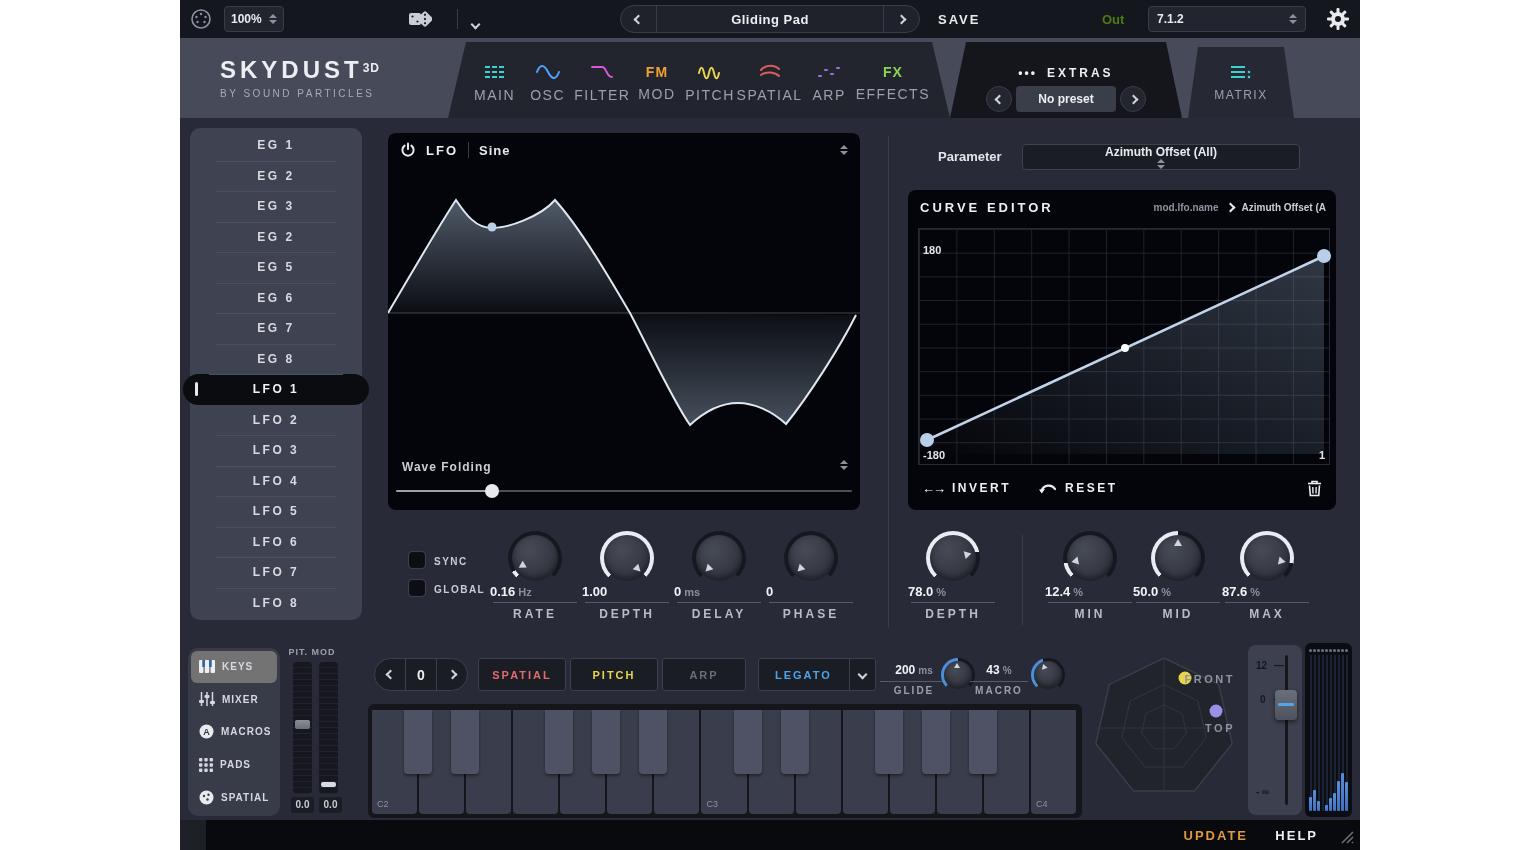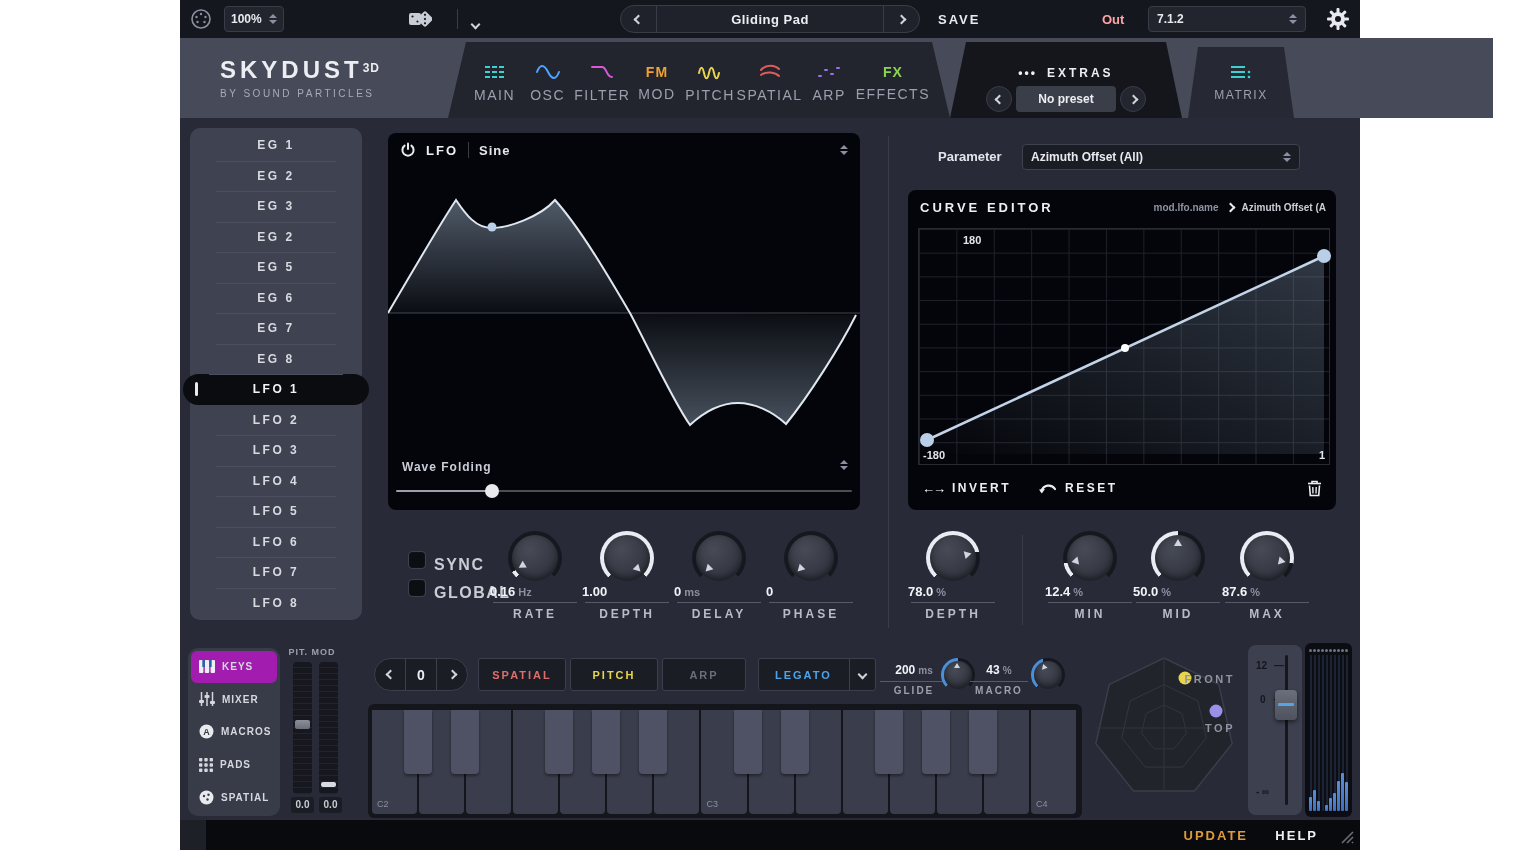--- a/index.html
+++ b/index.html
@@ -18,26 +18,26 @@
   .chev { display:inline-block; width:7px; height:7px; border-left:2px solid #cfd3da; border-bottom:2px solid #cfd3da; }
   .chev.left { transform:rotate(45deg); }
   .chev.right { transform:rotate(-135deg); }
   .chev.down { transform:rotate(-45deg); }
   .preset-pill { left:440px; top:5px; width:300px; height:28px; background:#20222b; border:1px solid #3a3d48; border-radius:15px; display:flex; align-items:center; }
   .preset-pill .nav-btn { width:36px; height:100%; display:flex; align-items:center; justify-content:center; cursor:pointer; }
   .preset-pill .nav-btn:first-child { border-right:1px solid #3a3d48; }
   .preset-pill .nav-btn:last-child { border-left:1px solid #3a3d48; }
   .preset-pill .pname { flex:1; text-align:center; font-size:13px; font-weight:bold; color:#eceef2; letter-spacing:.5px; }
   .savebtn { left:758px; top:12px; font-size:13px; font-weight:bold; letter-spacing:2px; color:#e8eaef; cursor:pointer; }
-  .outlabel { left:922px; top:12px; font-size:13px; font-weight:bold; color:#fca5a5; }
+  .outlabel { left:922px; top:12px; font-size:13px; font-weight:bold; color:#4d7c0f; }
   .outsel { left:968px; top:6px; width:158px; height:26px; background:#22242e; border:1px solid #3a3d48; border-radius:4px; display:flex; align-items:center; padding:0 8px; }
   .outsel .val { flex:1; font-size:12px; font-weight:bold; color:#e8eaef; }
 
   
-  .header { position:absolute; left:0; top:38px; width:1313px; height:80px; background:#474b59;padding-left:48px; }
+  .header { position:absolute; left:0; top:38px; width:1180px; height:80px; background:#474b59;padding-left:48px; }
   .logo { position:absolute; left:40px; top:18px; color:#eceef2; }
   .logo .big { font-size:24px; font-weight:bold; letter-spacing:4px; }
   .logo .sup { font-size:12px; font-weight:bold; vertical-align:super; letter-spacing:1px; }
   .logo .sub { font-size:10px; letter-spacing:2.5px; color:#a7abb6; margin-top:4px; }
   .tabstrip { position:absolute; left:268px; top:4px; width:502px; height:76px; background:#23252e; clip-path:polygon(18px 0, calc(100% - 18px) 0, 100% 100%, 0 100%); display:flex; padding:0 20px; }
   .tab { flex:1; display:flex; flex-direction:column; align-items:center; justify-content:center; gap:6px; cursor:pointer; padding-top:6px; }
   .tab .lbl { font-size:14px; letter-spacing:1.5px; color:#9aa0ad; }
   .tab .ficon { font-size:14px; font-weight:bold; letter-spacing:1px; }
   .extras-blk { position:absolute; left:770px; top:4px; width:232px; height:76px; background:#14161c; clip-path:polygon(16px 0, calc(100% - 16px) 0, 100% 100%, 0 100%); }
   .extras-title { position:absolute; left:0; top:24px; width:100%; text-align:center; font-size:12px; font-weight:bold; letter-spacing:3px; color:#eceef2; }
@@ -79,47 +79,47 @@
   .knob .ptr i { position:absolute; top:8px; left:50%; margin-left:-4px; width:0; height:0; border-left:4px solid transparent; border-right:4px solid transparent; border-bottom:7px solid #cfd6e0; }
   .knob.big { width:54px; height:54px; }
   .knob.small { width:34px; height:34px; }
   .knob.small .face { inset:3px; }
   .knob.small .ptr i { top:5px; border-left-width:3px; border-right-width:3px; border-bottom-width:5px; }
   .kval { position:absolute; font-size:13px; font-weight:bold; color:#f2f3f6; }
   .kval .unit { font-size:11px; color:#8b90a0; font-weight:bold; margin-left:3px; }
   .kunder { position:absolute; height:1px; background:#565b68; }
   .klabel { position:absolute; text-align:center; font-size:12px; font-weight:bold; letter-spacing:3px; color:#b8bcc6; }
   .checkbox { position:absolute; width:16px; height:16px; background:#0d0e13; border:1px solid #42465310; outline:1px solid #3c404c; border-radius:3px; cursor:pointer; }
-  .cblabel { position:absolute; font-size:16px; font-weight:bold; letter-spacing:1.5px; color:#c8ccd4; }
+  .cblabel { position:absolute; font-size:10px; font-weight:bold; letter-spacing:1.5px; color:#c8ccd4; }
 
   .divider-v { position:absolute; background:#3a3d49; width:1px; }
 
   
   .param-label { position:absolute; left:758px; top:149px; font-size:13px; font-weight:bold; color:#e3e5ea; }
-  .param-select { position:absolute; left:842px; top:144px; width:278px; height:26px; background:#1b1d25; border:1px solid #3f434f; border-radius:4px; display:flex; align-items:center; padding:0 8px; cursor:pointer; }
+  .param-select { position:absolute; left:842px; top:144px; width:278px; height:26px; background:#1b1d25; border:1px solid #3f434f; border-radius:4px; display:flex; align-items:center; padding:0 8px; cursor:pointer;flex-direction:column; }
   .param-select .val { flex:1; font-size:12px; font-weight:bold; color:#e8eaef; }
   .curve-editor { position:absolute; left:728px; top:190px; width:428px; height:320px; background:#04050a; border-radius:8px; }
   .ce-title { position:absolute; left:12px; top:10px; font-size:13px; font-weight:bold; letter-spacing:3px; color:#eceef2; }
   .ce-crumb { position:absolute; right:10px; top:12px; display:flex; align-items:center; gap:8px; }
   .ce-crumb .c1 { font-size:10px; font-weight:bold; color:#8d93a0; }
   .ce-crumb .c2 { font-size:10px; font-weight:bold; color:#c9cdd6; }
   .ce-plot { position:absolute; left:10px; top:38px; width:412px; height:237px; border:1px solid #262a33; background-image:linear-gradient(#1e212a 1px, transparent 1px), linear-gradient(90deg, #1e212a 1px, transparent 1px); background-size:37.4px 23.7px; }
-  .ce-plot .yl-top { position:absolute; left:4px; top:5px; font-size:11px; font-weight:bold; color:#dfe3ea;margin-left:40px; }
+  .ce-plot .yl-top { position:absolute; left:4px; top:15px; font-size:11px; font-weight:bold; color:#dfe3ea; }
   .ce-plot .yl-bot { position:absolute; left:4px; bottom:3px; font-size:11px; font-weight:bold; color:#dfe3ea; }
   .ce-plot .xl-right { position:absolute; right:4px; bottom:3px; font-size:11px; font-weight:bold; color:#dfe3ea; }
   .ce-foot { position:absolute; left:0; bottom:0; width:100%; height:44px; display:flex; align-items:center; padding:0 14px; gap:28px; }
   .ce-act { display:flex; align-items:center; gap:8px; font-size:12px; font-weight:bold; letter-spacing:2.5px; color:#eceef2; cursor:pointer; }
   .ce-act .ic { font-size:13px; letter-spacing:-2px; color:#fff; }
   .ce-trash { margin-left:auto; cursor:pointer; }
 
   
   .bnav { position:absolute; left:8px; top:648px; width:92px; height:168px; background:#383b48; border-radius:10px; display:flex; flex-direction:column; padding:3px; gap:1px; }
   .bnav-item { flex:1; display:flex; align-items:center; gap:7px; padding-left:8px; border-radius:6px; cursor:pointer; }
   .bnav-item .lbl { font-size:10px; font-weight:bold; letter-spacing:1px; color:#d5d8df; }
-  .bnav-item.active { background:#a21caf; }
+  .bnav-item.active { background:#737373; }
   .pitmod-label { position:absolute; left:100px; top:647px; width:64px; text-align:center; font-size:9px; font-weight:bold; letter-spacing:1px; color:#9ba0ab; }
   .vslider { position:absolute; width:19px; height:132px; top:662px; background:#17181f; border-radius:4px; background-image:repeating-linear-gradient(to bottom, transparent 0 5px, #22242d 5px 6px); overflow:hidden; }
   .vslider .handle { position:absolute; left:2px; right:2px; height:9px; background:linear-gradient(#8a8f9a,#6a6f7a); border-radius:2px; }
   .vslider .handle.thin { height:5px; background:#d8dbe2; }
   .vsval { position:absolute; top:797px; width:23px; height:16px; background:#1b1d24; border-radius:3px; font-size:10px; font-weight:bold; color:#c9cdd6; text-align:center; line-height:16px; }
 
   .oct-pill { position:absolute; left:194px; top:658px; width:94px; height:33px; background:#1b1d24; border:1px solid #3c404c; border-radius:17px; display:flex; }
   .oct-pill > div { flex:1; display:flex; align-items:center; justify-content:center; cursor:pointer; }
   .oct-pill .mid { border-left:1px solid #3c404c; border-right:1px solid #3c404c; font-size:14px; font-weight:bold; color:#eceef2; cursor:default; }
   .perf-btn { position:absolute; top:658px; height:33px; background:#1b1d24; border:1px solid #3c404c; border-radius:3px; display:flex; align-items:center; justify-content:center; font-size:11px; font-weight:bold; letter-spacing:2px; cursor:pointer; }

